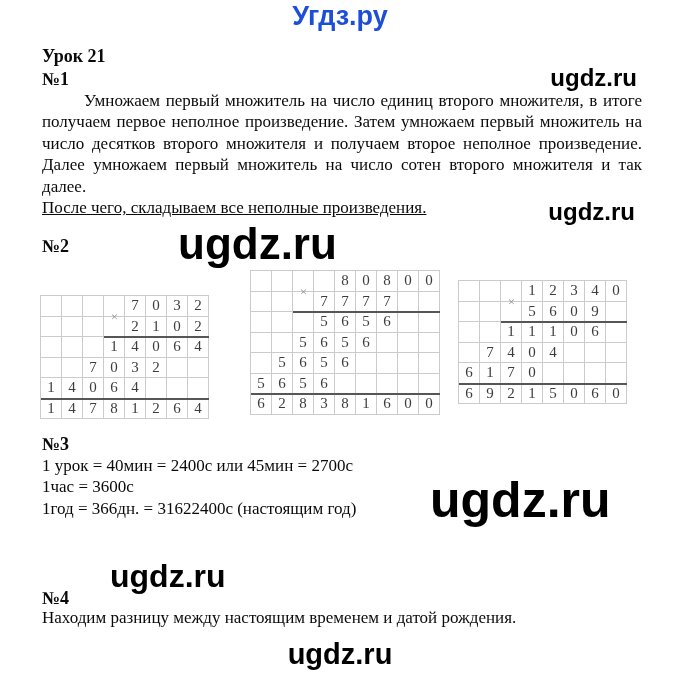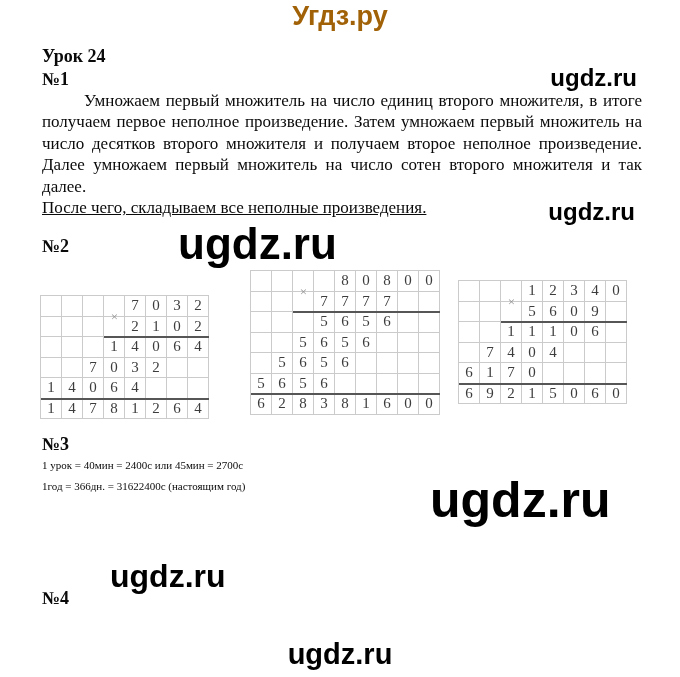--- a/index.html
+++ b/index.html
@@ -9,21 +9,21 @@
     background:#ffffff;
     overflow:hidden;
     font-family:"Liberation Serif",serif;
     color:#0a0a0a;
   }
   .site-title{
     position:absolute;left:0;top:2px;width:100%;
     text-align:center;
     font-family:"Liberation Sans",sans-serif;
     font-weight:bold;font-size:27px;line-height:1.1;
-    color:#a16207;
+    color:#1d4ed8;
   }
   .wm{
     position:absolute;
     font-family:"Liberation Sans",sans-serif;
     font-weight:bold;color:#000;line-height:1;
     white-space:nowrap;
   }
   .wm-tr1{right:43px;top:66px;font-size:24px;}
   .wm-tr2{right:45px;top:200px;font-size:24px;}
   .wm-big-center{left:178px;top:222px;font-size:44px;}
@@ -44,21 +44,21 @@
   .lbl-n4{top:588px;}
   .textblock{
     position:absolute;left:42px;top:90px;width:600px;
     font-size:17px;line-height:21.4px;
   }
   .textblock p{margin:0;}
   .para{text-align:justify;text-indent:42px;}
   .noindent{text-align:left;text-decoration:underline;}
   .n3lines{
     position:absolute;left:42px;top:455px;
-    font-size:11px;line-height:21.4px;
+    font-size:17px;line-height:21.4px;
   }
   .n4text{
     position:absolute;left:42px;top:607px;width:600px;
     font-size:17px;line-height:21.4px;
   }
   
   .mulgrid{
     position:absolute;
     border-left:1px solid #cbcbcb;border-top:1px solid #cbcbcb;
     box-sizing:content-box;background:#fff;
@@ -83,21 +83,21 @@
 </style>
 </head>
 <body>
 
 <div class="page">
 
   <div class="site-title">Угдз.ру</div>
 
   <div class="wm wm-tr1">ugdz.ru</div>
 
-  <div class="lesson">Урок 24</div>
+  <div class="lesson">Урок 21</div>
 
   <div class="plabel lbl-n1">№1</div>
 
   <div class="textblock">
     <p class="para">Умножаем первый множитель на число единиц второго множителя, в итоге получаем первое неполное произведение. Затем умножаем первый множитель на число десятков второго множителя и получаем второе неполное произведение. Далее умножаем первый множитель на число сотен второго множителя и так далее.</p>
     <p class="noindent">После чего, складываем все неполные произведения.</p>
   </div>
 
   <div class="wm wm-tr2">ugdz.ru</div>
 
@@ -277,23 +277,25 @@
       <div class="cell" style="left: 147px; top: 102.5px; width: 21px; height: 20.5px;">0</div>
       <div class="rule" style="top: 40px; left: 42px; width: 126px;"></div>
       <div class="rule" style="top: 101.5px; left: 0px; width: 168px;"></div>
       <div class="times" style="left: 42px; top: 10.25px; width: 21px; height: 20.5px;">×</div>
     </div>
 
   <div class="plabel lbl-n3">№3</div>
 
   <div class="n3lines">
     <div>1 урок = 40мин = 2400с или 45мин = 2700с</div>
+    <div>1час = 3600с</div>
     <div>1год = 366дн. = 31622400с (настоящим год)</div>
   </div>
 
   <div class="wm wm-big-right">ugdz.ru</div>
   <div class="wm wm-small-left">ugdz.ru</div>
 
   <div class="plabel lbl-n4">№4</div>
+  <div class="n4text">Находим разницу между настоящим временем и датой рождения.</div>
 
   <div class="wm wm-footer">ugdz.ru</div>
 
 </div>
 
 </body></html>

